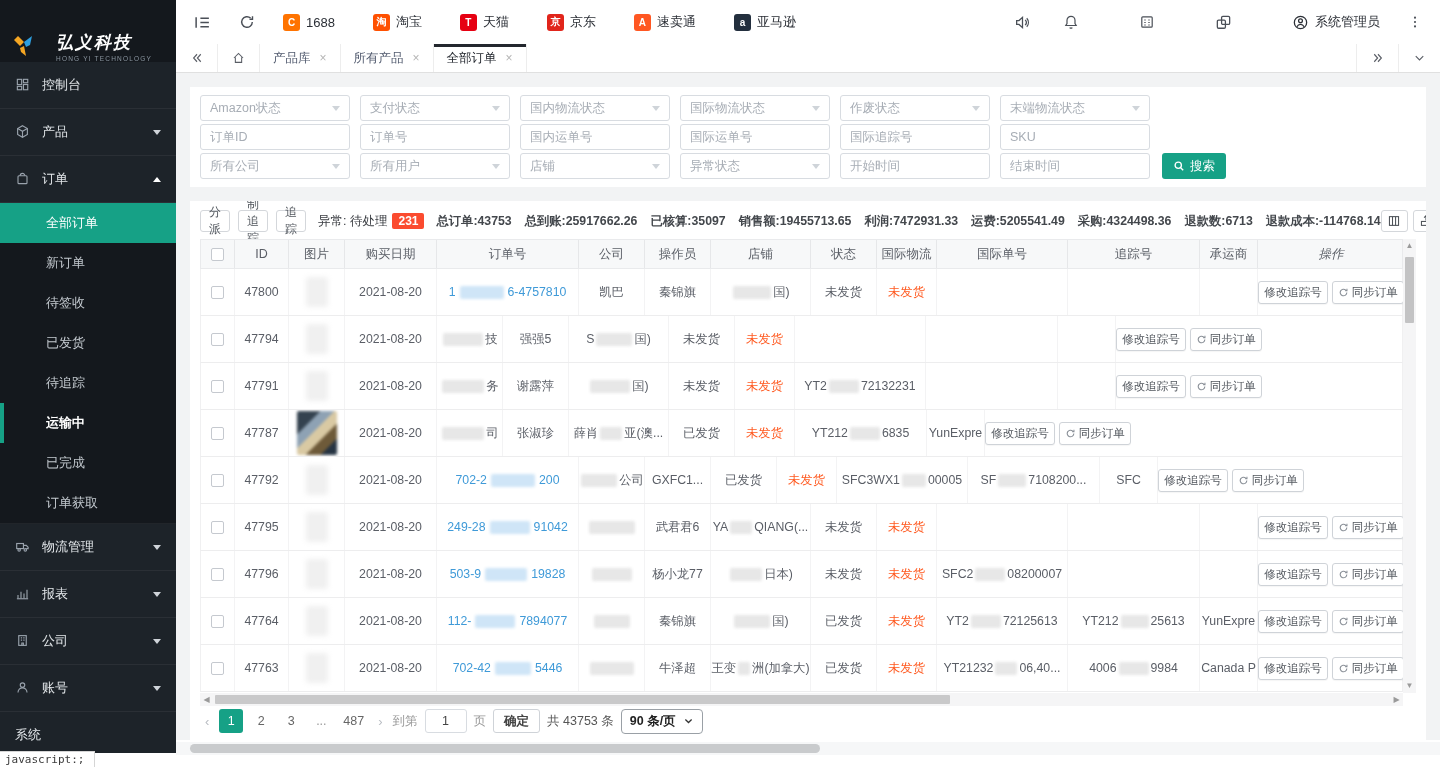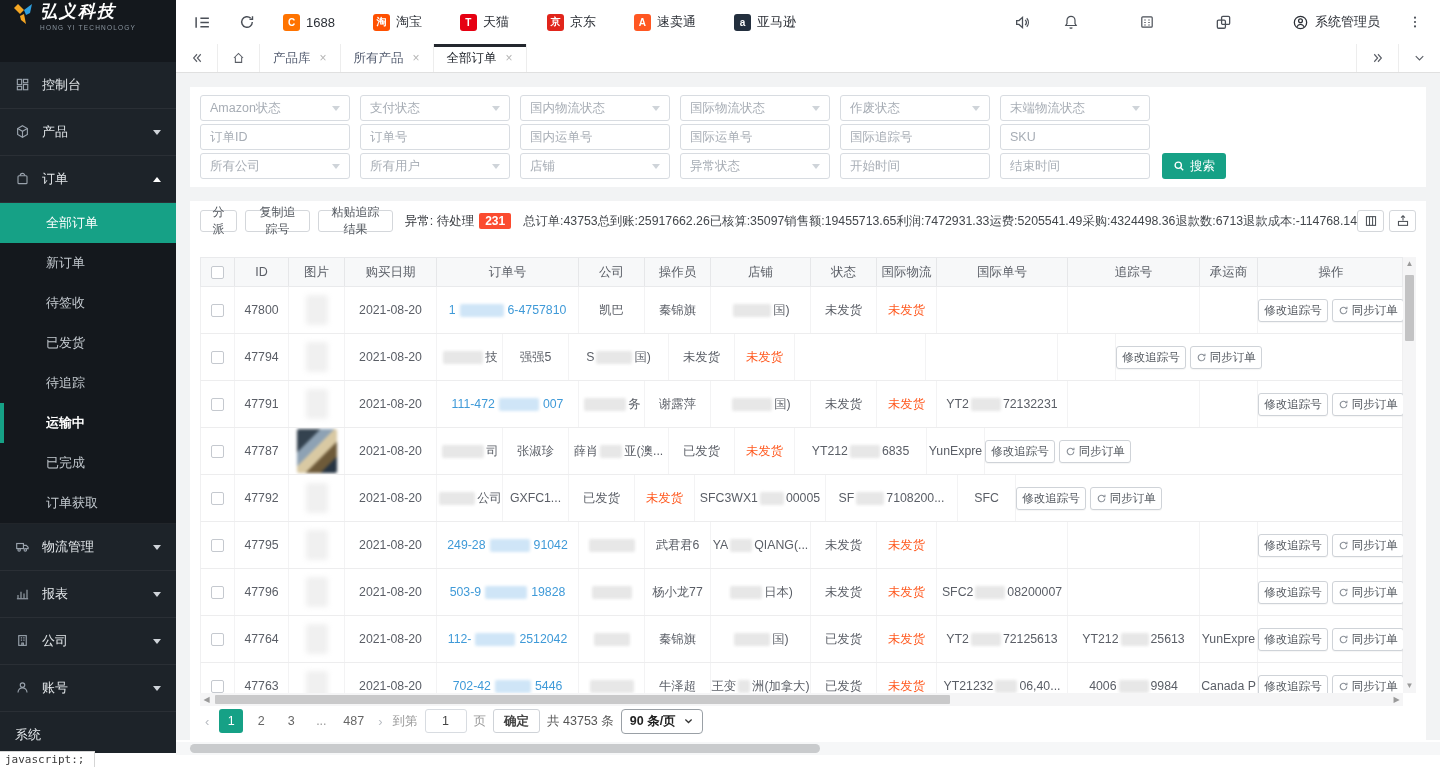--- a/index.html
+++ b/index.html
@@ -2,21 +2,21 @@
 <html style="--accent: #16a186; --badge: #fb4b2f; --orange: #ff5a21; --link: #3f9ad8;"><head>
 <meta charset="utf-8">
 <style>
   *{margin:0;padding:0;box-sizing:border-box;}
   html,body{width:1440px;height:767px;}
   body{position:relative;overflow:hidden;background:#fff;font-family:"Liberation Sans","DejaVu Sans",sans-serif;-webkit-font-smoothing:antialiased;}
   svg{display:block;}
 
   
   .sidebar{position:absolute;left:0;top:0;width:176px;height:753px;background:#1d2329;z-index:3;}
-  .logo{height:62px;background:#14181d;display:flex;align-items:flex-start;padding:0 10px;gap:0;}
+  .logo{height:62px;background:#14181d;display:flex;align-items:flex-end;padding:0 10px;gap:16px;}
   .logo-text .t1{color:#fff;font-family:"DejaVu Serif","Liberation Serif",serif;font-style:italic;font-weight:bold;font-size:17px;letter-spacing:2px;white-space:nowrap;}
   .logo-text .t2{color:#8b96a1;font-size:6.5px;letter-spacing:1.2px;margin-top:1px;white-space:nowrap;}
   .menu-item{height:47px;display:flex;align-items:center;padding:0 15px;color:#e3e7ea;font-size:13px;border-bottom:1px solid rgba(255,255,255,.06);cursor:pointer;}
   .mi-icon{width:16px;height:16px;margin-right:11px;color:#9aa3ad;flex:none;}
   .mi-label{flex:1;}
   .caret-down{width:0;height:0;border-left:4px solid transparent;border-right:4px solid transparent;border-top:5px solid #cfd4d9;}
   .caret-up{width:0;height:0;border-left:4px solid transparent;border-right:4px solid transparent;border-bottom:5px solid #fff;}
   .submenu{background:#14181d;border-bottom:1px solid rgba(255,255,255,.06);}
   .submenu-item{height:40px;line-height:40px;padding-left:46px;color:#c3c9cf;font-size:13px;position:relative;cursor:pointer;}
   .submenu-item.selected{background:var(--accent);color:#fff;}
@@ -52,29 +52,29 @@
   input.ctrl{cursor:text;color:#555;}
   input.ctrl::placeholder{color:#a7adb5;}
   .btn-search{height:26px;margin-left:2px;background:var(--accent);color:#fff;border:none;border-radius:3px;padding:0 11px;font-size:12.5px;display:flex;align-items:center;gap:5px;cursor:pointer;font-family:inherit;}
 
   
   .table-panel{background:#fff;margin-top:14px;padding:8px 10px 0;flex:1;display:flex;flex-direction:column;overflow:hidden;}
   .toolbar{display:flex;align-items:center;height:24px;font-size:12.5px;flex:none;}
   .btn-sm{border:1px solid #d4d7db;background:#fff;border-radius:3px;height:22px;padding:0 8px;font-size:12px;color:#52575e;display:inline-flex;align-items:center;margin-right:8px;cursor:pointer;font-family:inherit;}
   .exc{display:flex;align-items:center;gap:5px;margin-left:4px;color:#3a3d42;white-space:nowrap;}
   .badge{background:var(--badge);color:#fff;border-radius:2px;padding:1px 6px;font-size:12px;font-weight:bold;}
-  .stats{display:flex;margin-left:12px;font-weight:normal;color:#43474c;font-size:12.3px;white-space:nowrap;}
+  .stats{display:flex;gap:13px;margin-left:12px;font-weight:bold;color:#43474c;font-size:12.3px;white-space:nowrap;}
   .tb-tools{margin-left:auto;display:flex;gap:5px;}
   .icon-btn{width:27px;height:22px;border:1px solid #d4d7db;border-radius:3px;background:#fff;display:flex;align-items:center;justify-content:center;color:#4d5258;cursor:pointer;}
 
-  .grid{margin-top:24px;flex:1;position:relative;overflow:hidden;}
+  .grid{margin-top:6px;flex:1;position:relative;overflow:hidden;}
   .gridpane{position:absolute;left:0;top:0;right:13px;bottom:13px;overflow:hidden;}
   .thead{display:flex;background:#f7f8f9;border:1px solid #e9eaec;height:30px;font-size:12.5px;color:#5a5e66;}
   .th{display:flex;align-items:center;justify-content:center;border-right:1px solid #e6e7e9;overflow:hidden;white-space:nowrap;flex:none;}
-  .th:last-child{border-right:none;}
+  .th:last-child{border-right:none;font-style:italic;}
   .tr{display:flex;height:47px;border-bottom:1px solid #ededee;border-left:1px solid #f0f0f1;border-right:1px solid #f0f0f1;font-size:12.3px;color:#5a5e66;background:#fff;}
   .td{display:flex;align-items:center;justify-content:center;border-right:1px solid #f3f3f4;overflow:hidden;white-space:nowrap;padding:0 3px;flex:none;}
   .td:last-child{border-right:none;}
   .chk{width:13px;height:13px;border:1px solid #c5c9cf;border-radius:2px;background:#fff;cursor:pointer;}
   .blur{display:inline-block;height:13px;background:#e7e7e7;border-radius:2px;margin:0 2px;vertical-align:middle;filter:blur(1.6px);}
   .blur.bl{background:#cfe5f7;}
   .link{color:var(--link);cursor:pointer;display:flex;align-items:center;gap:2px;}
   .orange{color:var(--orange);}
   .smudge{width:22px;height:30px;background:#f0f0f0;border-radius:3px;filter:blur(2.5px);}
   .thumb{width:40px;height:44px;border-radius:2px;filter:blur(1.8px);background:
@@ -578,27 +578,20 @@
                 </span>
                 <span class="td" style="width:54px">
                   <span>47791</span>
                 </span>
                 <span class="td" style="width:56px">
                   <span class="smudge"></span>
                 </span>
                 <span class="td" style="width:92px">
                   <span>2021-08-20</span>
                 </span>
-                <span class="td" style="width:142px">
-                  <span class="link">
-                    <span>111-472</span>
-                    <span class="blur bl" style="width:40px"></span>
-                    <span>007</span>
-                  </span>
-                </span>
                 <span class="td" style="width:66px">
                   <span><span class="blur" style="width:42px"></span><span>务</span></span>
                 </span>
                 <span class="td" style="width:66px">
                   <span>谢露萍</span>
                 </span>
                 <span class="td" style="width:100px">
                   <span><span class="blur" style="width:40px"></span><span>国)</span></span>
                 </span>
                 <span class="td" style="width:66px">
@@ -676,20 +669,27 @@
                 </span>
                 <span class="td" style="width:54px">
                   <span>47792</span>
                 </span>
                 <span class="td" style="width:56px">
                   <span class="smudge"></span>
                 </span>
                 <span class="td" style="width:92px">
                   <span>2021-08-20</span>
                 </span>
+                <span class="td" style="width:142px">
+                  <span class="link">
+                    <span>702-2</span>
+                    <span class="blur bl" style="width:44px"></span>
+                    <span>200</span>
+                  </span>
+                </span>
                 <span class="td" style="width:66px">
                   <span><span class="blur" style="width:36px"></span><span>公司</span></span>
                 </span>
                 <span class="td" style="width:66px">
                   <span>GXFC1...</span>
                 </span>
                 <span class="td" style="width:66px">
                   <span>已发货</span>
                 </span>
                 <span class="td" style="width:60px">
@@ -832,21 +832,21 @@
                 <span class="td" style="width:56px">
                   <span class="smudge"></span>
                 </span>
                 <span class="td" style="width:92px">
                   <span>2021-08-20</span>
                 </span>
                 <span class="td" style="width:142px">
                   <span class="link">
                     <span>112-</span>
                     <span class="blur bl" style="width:40px"></span>
-                    <span>2512042</span>
+                    <span>7894077</span>
                   </span>
                 </span>
                 <span class="td" style="width:66px">
                   <span><span class="blur" style="width:36px"></span></span>
                 </span>
                 <span class="td" style="width:66px">
                   <span>秦锦旗</span>
                 </span>
                 <span class="td" style="width:100px">
                   <span><span class="blur" style="width:36px"></span><span>国)</span></span>

